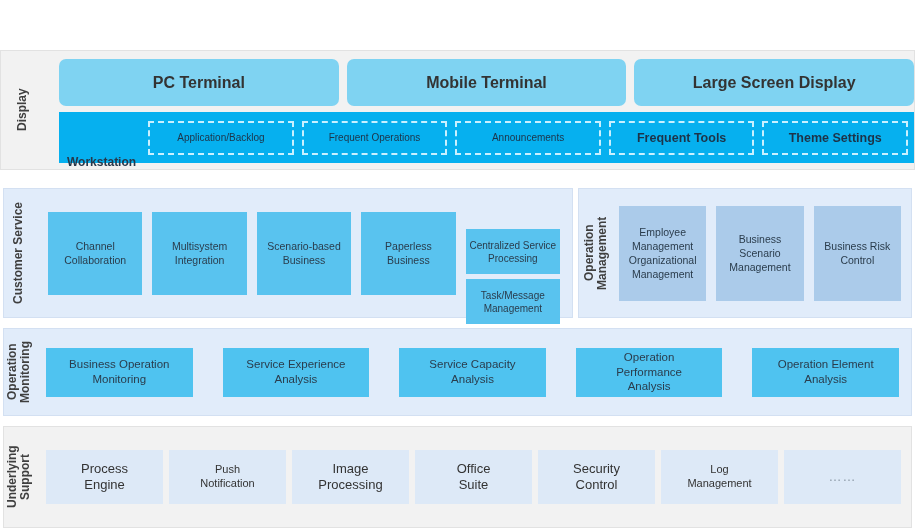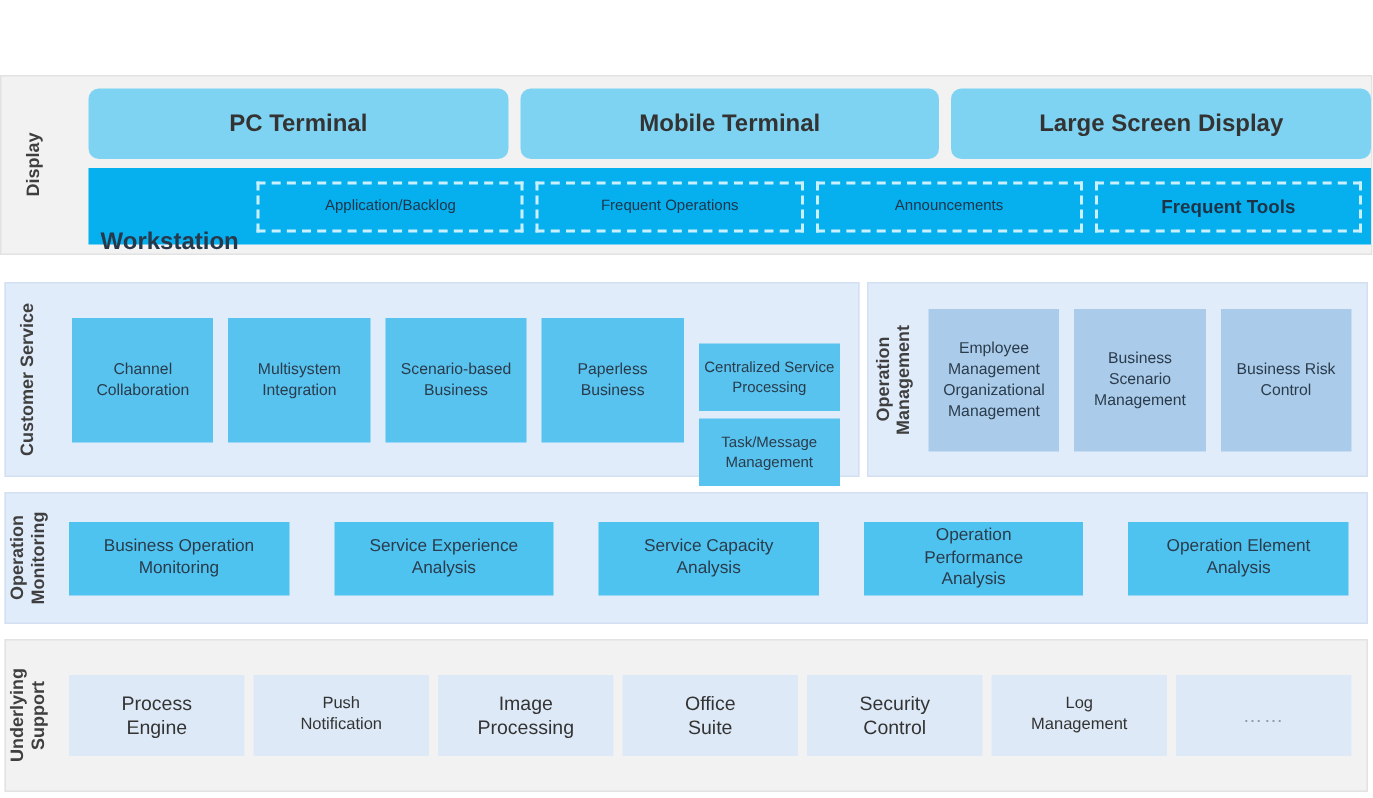--- a/index.html
+++ b/index.html
@@ -89,21 +89,21 @@
     left: 14px; right: 0; top: 61px; bottom: 6px;
     background: #06b0ef;
     display: flex;
     align-items: center;
     padding: 0 6px 0 8px;
     box-sizing: border-box;
     gap: 8px;
   }
   .workstation-label {
     flex: 0 0 auto;
-    font-size: 16px;
+    font-size: 12px;
     font-weight: bold;
     color: #27384a;
     padding-right: 4px;
     white-space: nowrap;
     margin-top: 48px;
   }
   .ws-chip {
     flex: 1 1 0;
     height: 34px;
     border: 2px dashed #c9f0ff;
@@ -259,20 +259,21 @@
       <div class="terminal-btn">PC Terminal</div>
       <div class="terminal-btn">Mobile Terminal</div>
       <div class="terminal-btn">Large Screen Display</div>
     </div>
     <div class="workstation-row">
       <div class="workstation-label">Workstation</div>
       <div class="ws-chip">Application/Backlog</div>
       <div class="ws-chip">Frequent Operations</div>
       <div class="ws-chip">Announcements</div>
       <div class="ws-chip big">Frequent Tools</div>
+      <div class="ws-chip big">Theme Settings</div>
     </div>
   </div>
 </div>
 
 <div class="band band-blue" id="cs-band">
   <div class="side-label">Customer Service</div>
   <div class="cs-inner">
     <div class="cs-box">Channel
 Collaboration</div>
     <div class="cs-box">Multisystem

